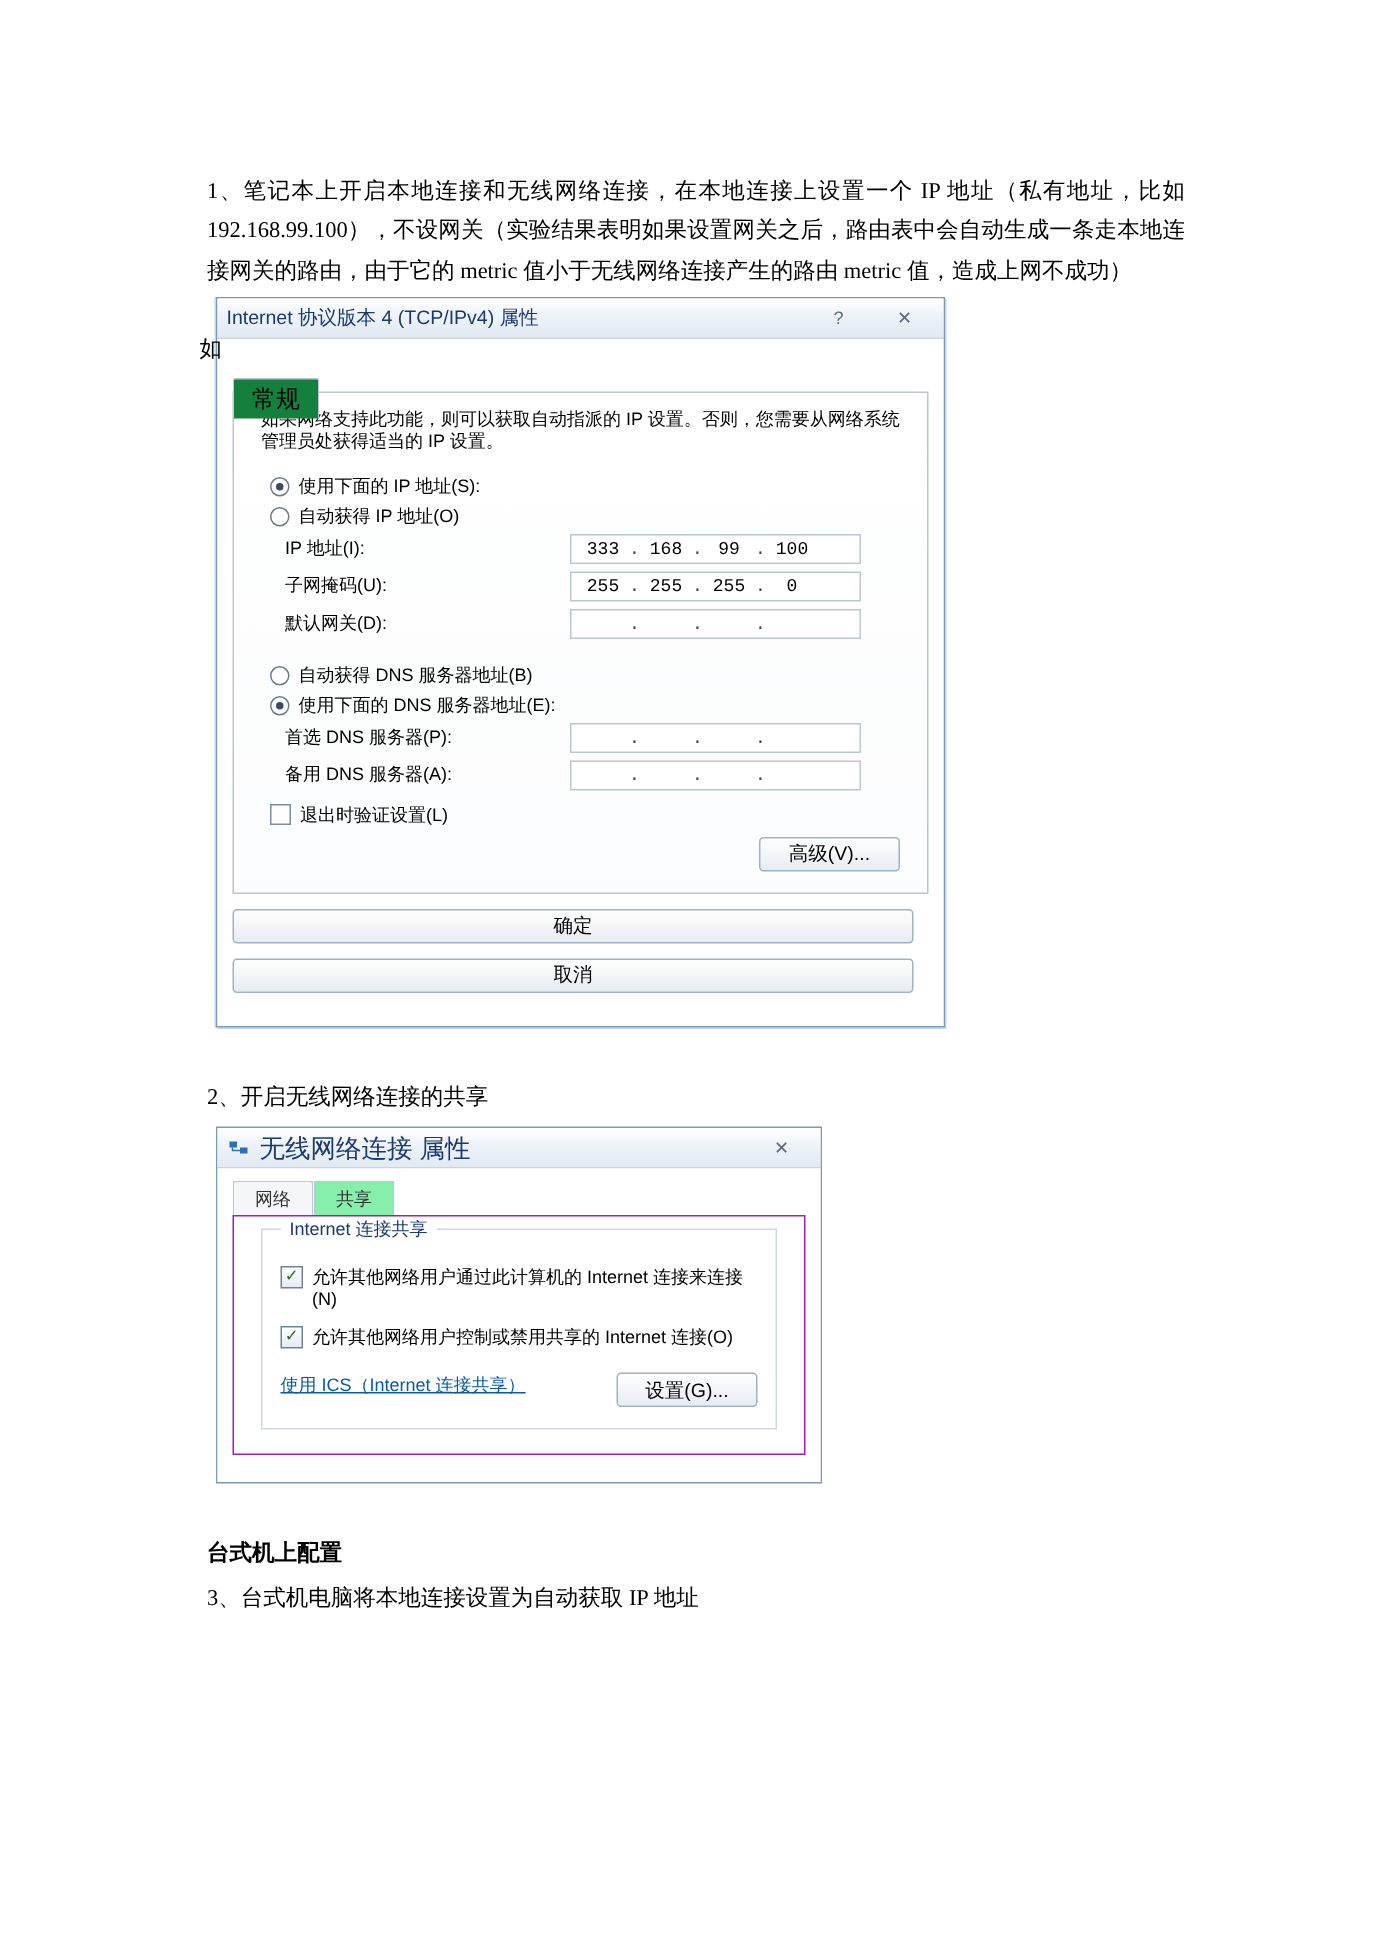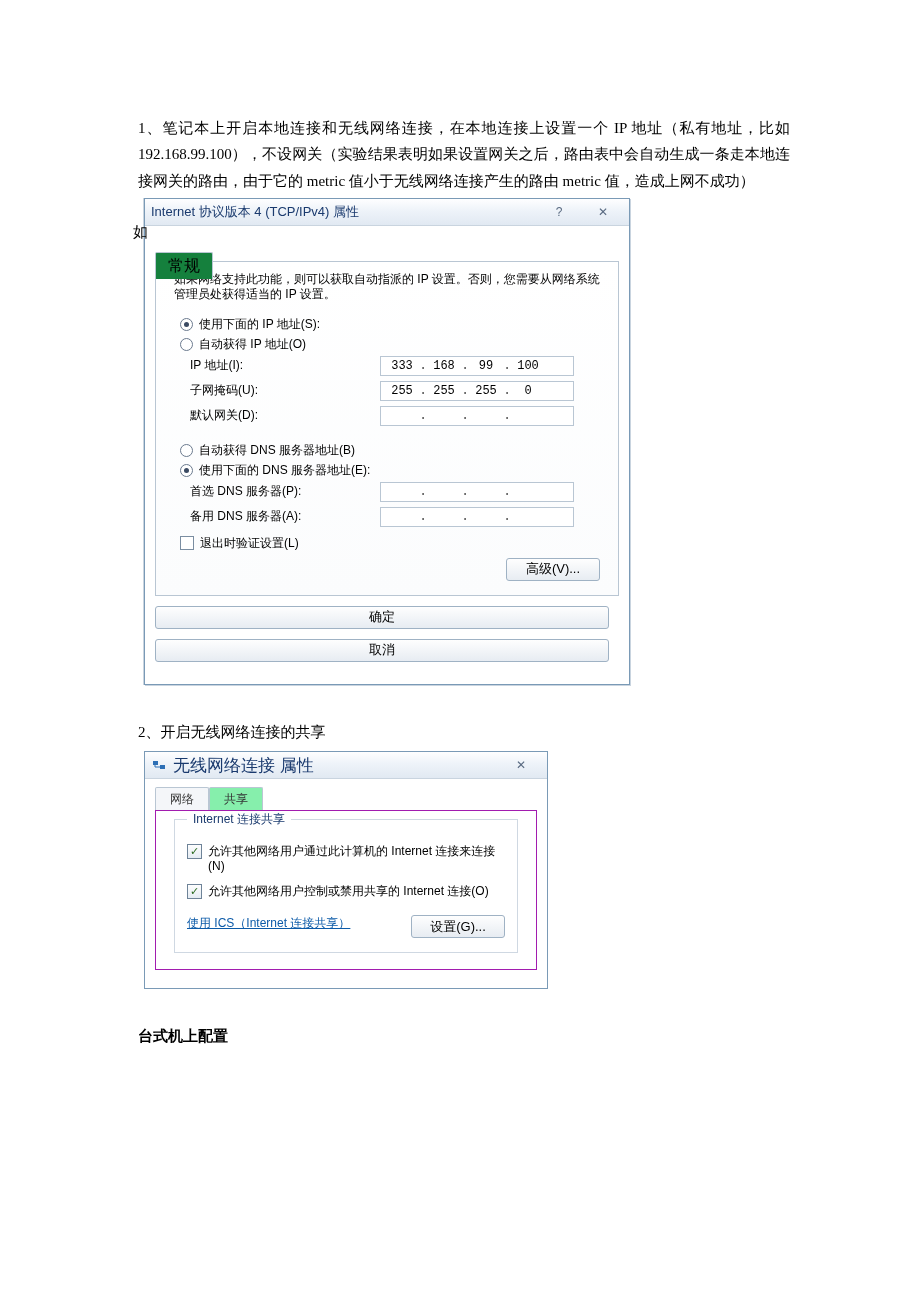--- a/index.html
+++ b/index.html
@@ -383,14 +383,15 @@
           <div class="settings-row">
             <span class="linklike">使用 ICS（Internet 连接共享）</span>
             <span class="btn">设置(G)...</span>
           </div>
         </fieldset>
       </div>
     </div>
   </div>
 
   <p class="para bold" style="margin-top:34px;">台式机上配置</p>
+  <p class="para">3、台式机电脑将本地连接设置为自动获取 IP 地址</p>
 
 </div>
 
 </body></html>

